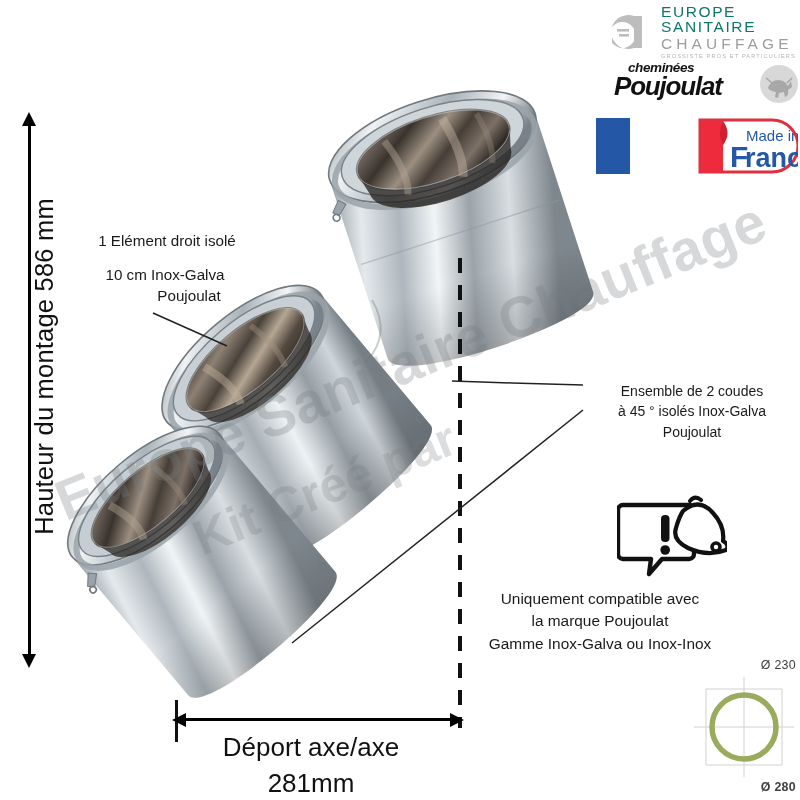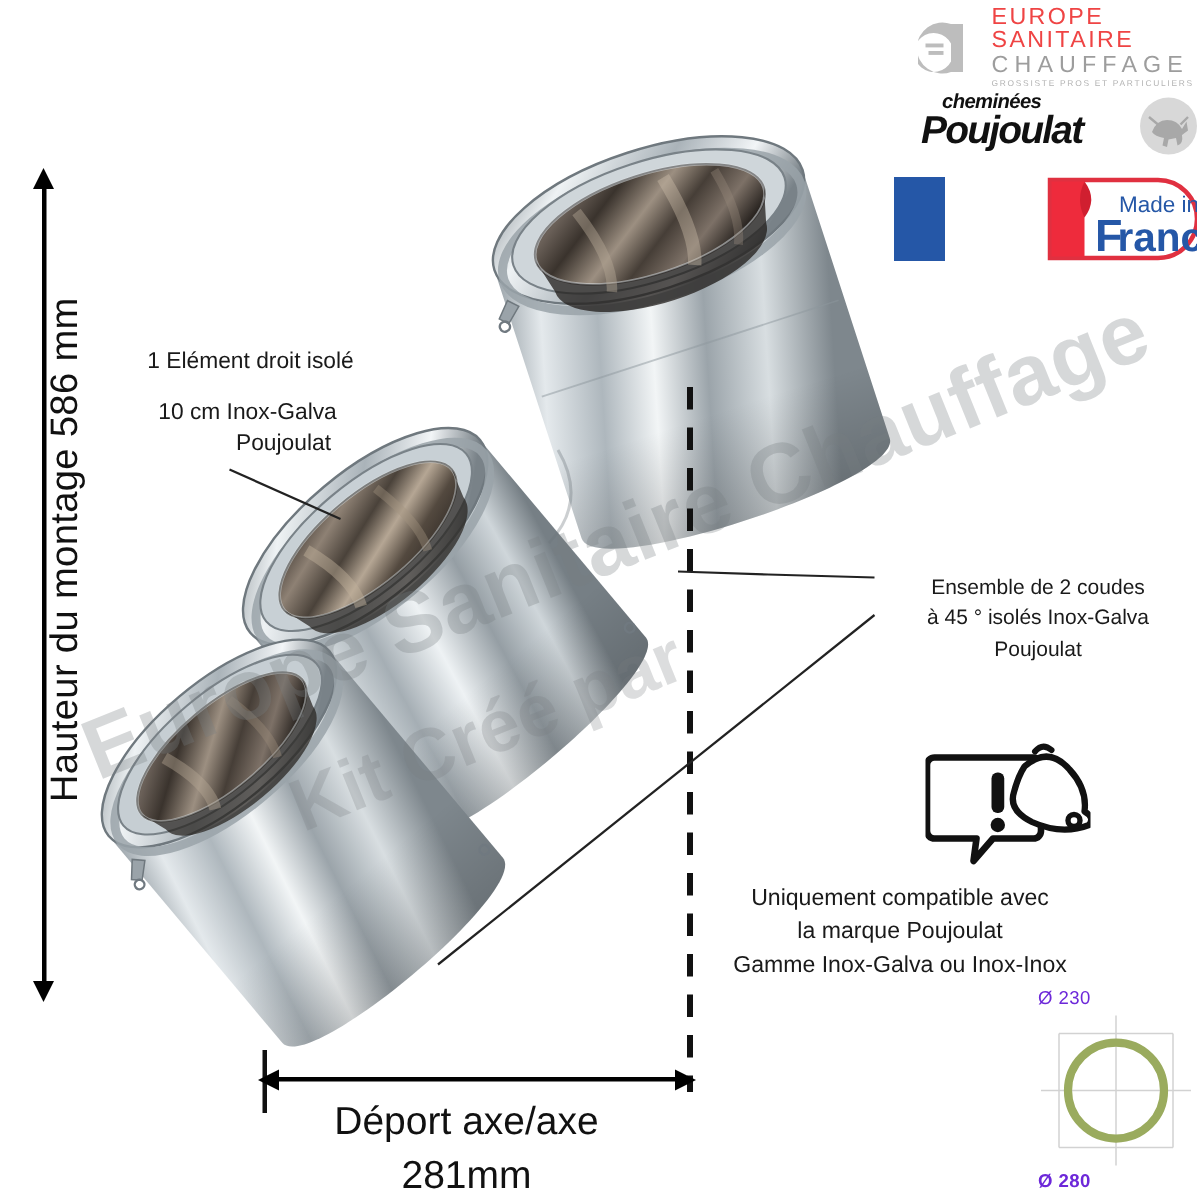--- a/index.html
+++ b/index.html
@@ -8,21 +8,21 @@
     background:#ffffff;
     font-family:"Liberation Sans","DejaVu Sans",sans-serif;
     color:#111;
   }
   #stage{position:absolute;inset:0;width:800px;height:800px;}
 
   
   .logo-esc{position:absolute;left:612px;top:6px;width:188px;height:52px;display:flex;align-items:center;gap:7px;}
   .esc-mark{width:42px;height:42px;flex:0 0 42px;position:relative;}
   .esc-words{display:flex;flex-direction:column;line-height:1;}
-  .esc-l1{font-size:15.5px;letter-spacing:1.6px;color:#ef4444;font-weight:400;}
+  .esc-l1{font-size:15.5px;letter-spacing:1.6px;color:#0f766e;font-weight:400;}
   .esc-l2{font-size:15.5px;letter-spacing:4.1px;color:#9d9d9d;font-weight:400;margin-top:1px;}
   .esc-l3{font-size:5.6px;letter-spacing:1.15px;color:#b3b3b3;margin-top:3px;}
 
   .logo-pj{position:absolute;left:614px;top:61px;width:186px;height:48px;}
   .pj-text{position:absolute;left:0;top:0;width:140px;}
   .pj-l1{font-size:13.5px;font-weight:bold;font-style:italic;letter-spacing:-0.4px;color:#111;line-height:1;margin-left:14px;}
   .pj-l2{font-size:26px;font-weight:bold;font-style:italic;letter-spacing:-1.2px;color:#111;line-height:0.95;margin-top:-1px;}
   .pj-badge{position:absolute;right:2px;top:4px;width:38px;height:38px;border-radius:50%;background:#d8d8d8;}
 
   .logo-flagzone{position:absolute;left:590px;top:116px;width:210px;height:62px;}
@@ -57,21 +57,21 @@
   .anno-left .r1{text-align:center;}
   .anno-left .r2{text-align:center;padding-right:4px;margin-top:12px;}
   .anno-left .r3{text-align:center;padding-left:44px;}
 
   .anno-right{left:588px;top:381px;width:208px;font-size:14px;line-height:1.45;text-align:center;}
 
   .anno-warn{left:480px;top:588px;width:240px;font-size:15.4px;line-height:1.45;text-align:center;}
 
   
   .ring-box{position:absolute;left:692px;top:658px;width:104px;height:138px;}
-  .ring-lbl{position:absolute;left:0;width:104px;text-align:left;font-size:12.4px;color:#6d28d9;letter-spacing:0.3px;}
+  .ring-lbl{position:absolute;left:0;width:104px;text-align:right;font-size:12.4px;color:#404040;letter-spacing:0.3px;}
 
   .wm{position:absolute;pointer-events:none;}
 </style>
 </head>
 <body>
 
 <div id="stage">
 
   <svg width="800" height="800" viewBox="0 0 800 800" style="position:absolute;left:0;top:0;" aria-hidden="true">
     <defs>

